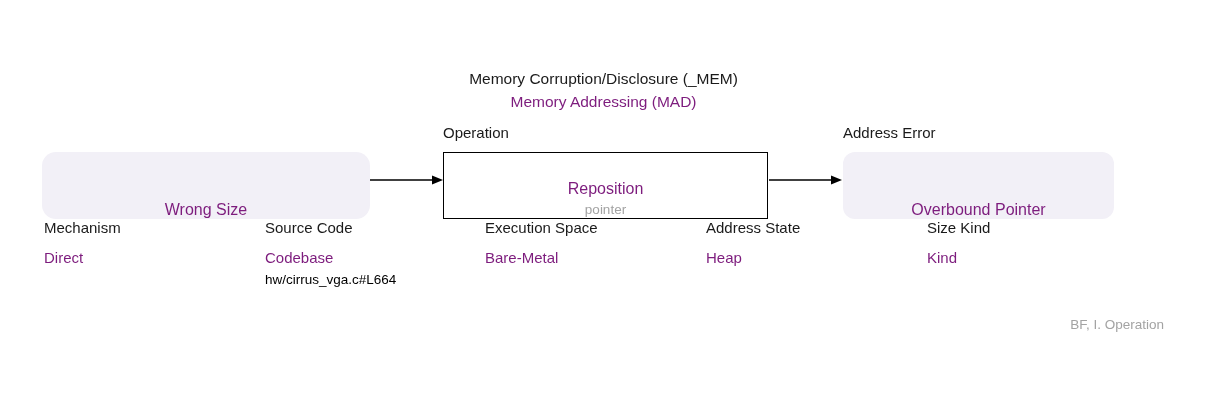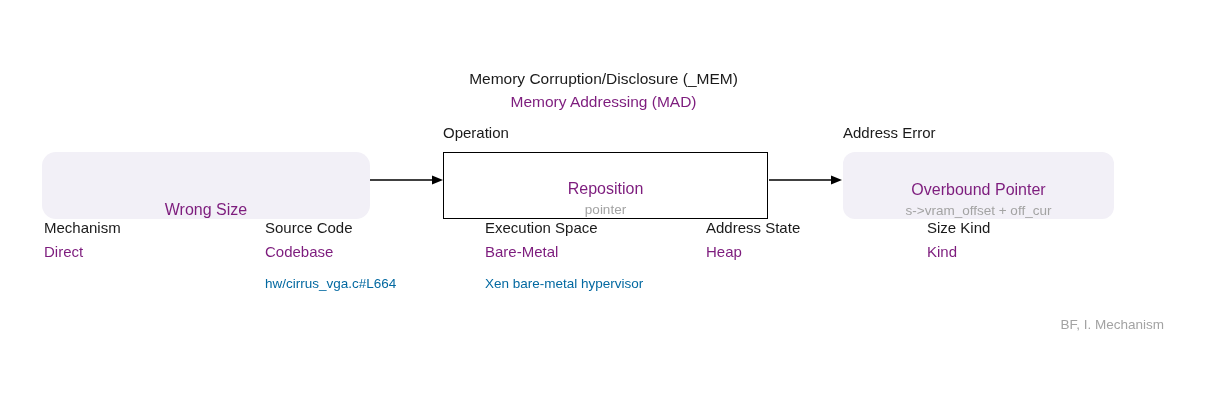--- a/index.html
+++ b/index.html
@@ -37,23 +37,23 @@
   .arrow-1 { left:369px; }
   .arrow-2 { left:768px; }
 
   
   .attr-col { top:219px; width:215px; }
   .ac-0 { left:44px; }
   .ac-1 { left:265px; }
   .ac-2 { left:485px; }
   .ac-3 { left:706px; }
   .ac-4 { left:927px; }
-  .attr-label { font-size:15px; color:#1a1a1a; line-height:18px; margin-bottom:6px; white-space:nowrap; }
-  .attr-value { font-size:15px; color:#7d1c7d; line-height:18px; margin-bottom:15px; white-space:nowrap; }
-  .attr-note  { font-size:13.5px; color:#0369a1; line-height:16px; white-space:nowrap; }
+  .attr-label { font-size:15px; color:#1a1a1a; line-height:18px; margin-bottom:12px; white-space:nowrap; }
+  .attr-value { font-size:15px; color:#7d1c7d; line-height:18px; margin-bottom:5px; white-space:nowrap; }
+  .attr-note  { font-size:13.5px; color:#000000; line-height:16px; white-space:nowrap; }
 
   
   .attribution { top:317px; right:43px; font-size:13.5px; color:#a3a3a3; }
 </style>
 </head>
 <body>
 
 <div class="abs title-line1">Memory Corruption/Disclosure (_MEM)</div>
 <div class="abs title-line2">Memory Addressing (MAD)</div>
 
@@ -75,46 +75,44 @@
   <div class="node-sub">pointer</div>
 </div>
 
 <svg class="abs arrow arrow-2" viewBox="0 0 75 16" xmlns="http://www.w3.org/2000/svg">
   <line x1="1" y1="8" x2="64" y2="8" stroke="#000000" stroke-width="1.5"></line>
   <polygon points="63,3.5 74,8 63,12.5" fill="#000000"></polygon>
 </svg>
 
 <div class="abs node node-conseq">
   <div class="node-main">Overbound Pointer</div>
-  <div class="node-sub">s-&gt;vram_offset + off_cur</div>
 </div>
 
 <div class="abs attr-col ac-0">
   <div class="attr-label">Mechanism</div>
   <div class="attr-value">Direct</div>
   <div class="attr-note"></div>
 </div>
 
 <div class="abs attr-col ac-1">
   <div class="attr-label">Source Code</div>
   <div class="attr-value">Codebase</div>
   <div class="attr-note">hw/cirrus_vga.c#L664</div>
 </div>
 
 <div class="abs attr-col ac-2">
   <div class="attr-label">Execution Space</div>
   <div class="attr-value">Bare-Metal</div>
-  <div class="attr-note">Xen bare-metal hypervisor</div>
 </div>
 
 <div class="abs attr-col ac-3">
   <div class="attr-label">Address State</div>
   <div class="attr-value">Heap</div>
   <div class="attr-note"></div>
 </div>
 
 <div class="abs attr-col ac-4">
   <div class="attr-label">Size Kind</div>
   <div class="attr-value">Kind</div>
   <div class="attr-note"></div>
 </div>
 
-<div class="abs attribution">BF, I. Mechanism</div>
+<div class="abs attribution">BF, I. Operation</div>
 
 </body></html>

